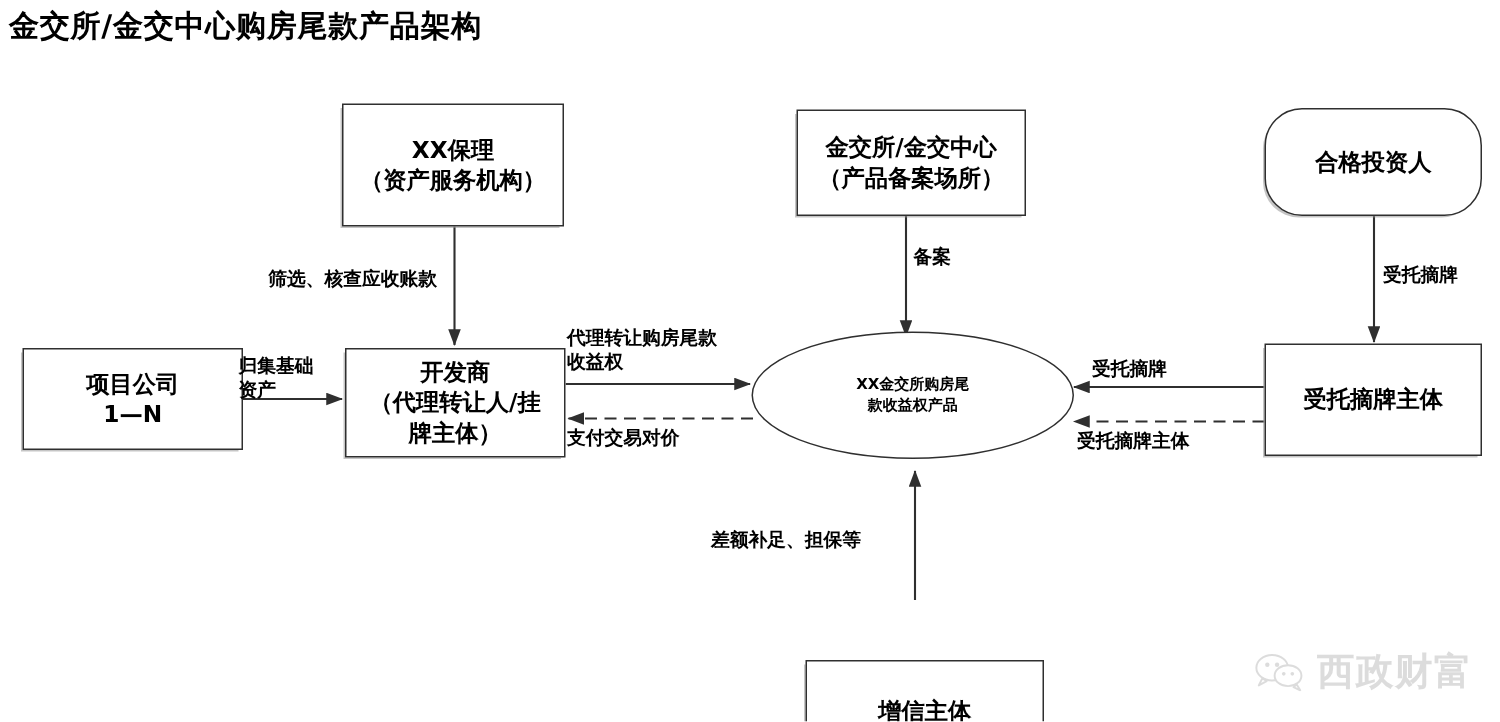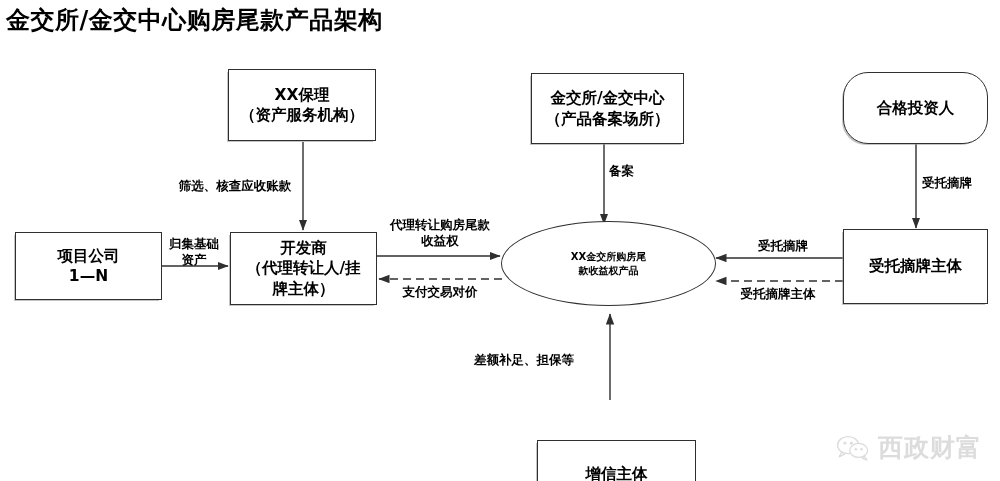--- a/index.html
+++ b/index.html
@@ -15,21 +15,21 @@
     position: relative;
     width: 1000px;
     height: 481px;
     background: #ffffff;
     overflow: hidden;
   }
   .title {
     position: absolute;
     left: 6px;
     top: 4px;
-    font-size: 24px;
+    font-size: 20px;
     font-weight: bold;
     letter-spacing: 0.5px;
     color: #000;
     white-space: nowrap;
   }
   .node {
     position: absolute;
     box-sizing: border-box;
     border: 1.6px solid #2f2f2f;
     background: #ffffff;
@@ -64,21 +64,21 @@
     line-height: 1.32;
     color: #000;
     white-space: pre-line;
   }
   .edge-label {
     position: absolute;
     font-size: 12.5px;
     font-weight: bold;
     line-height: 1.25;
     color: #000;
-    text-align: center;
+    text-align: left;
     white-space: pre-line;
   }
   svg.wires {
     position: absolute;
     left: 0; top: 0;
     width: 1000px;
     height: 481px;
     pointer-events: none;
   }
   .watermark {
@@ -122,21 +122,21 @@
 
     <line x1="916" y1="144" x2="916" y2="228" stroke="#2f2f2f" stroke-width="1.4" marker-end="url(#arrow)"></line>
 
     <line x1="843" y1="258" x2="716" y2="258" stroke="#2f2f2f" stroke-width="1.4" marker-end="url(#arrow)"></line>
 
     <line x1="843" y1="281" x2="716" y2="281" stroke="#2f2f2f" stroke-width="1.4" stroke-dasharray="8 5" marker-end="url(#arrow)"></line>
 
     <line x1="610" y1="400" x2="610" y2="314" stroke="#2f2f2f" stroke-width="1.4" marker-end="url(#arrow)"></line>
   </svg>
 
-  <div class="node" style="left:228px; top:69px; width:148px; height:72px;">
+  <div class="node" style="left:228px; top:69px; width:148px; height:82px;">
     <span class="label">XX保理
 （资产服务机构）</span>
   </div>
 
   <div class="node" style="left:531px; top:73px; width:153px; height:71px;">
     <span class="label">金交所/金交中心
 （产品备案场所）</span>
   </div>
 
   <div class="node" style="left:843px; top:72px; width:145px; height:72px;border-radius:25px;">

